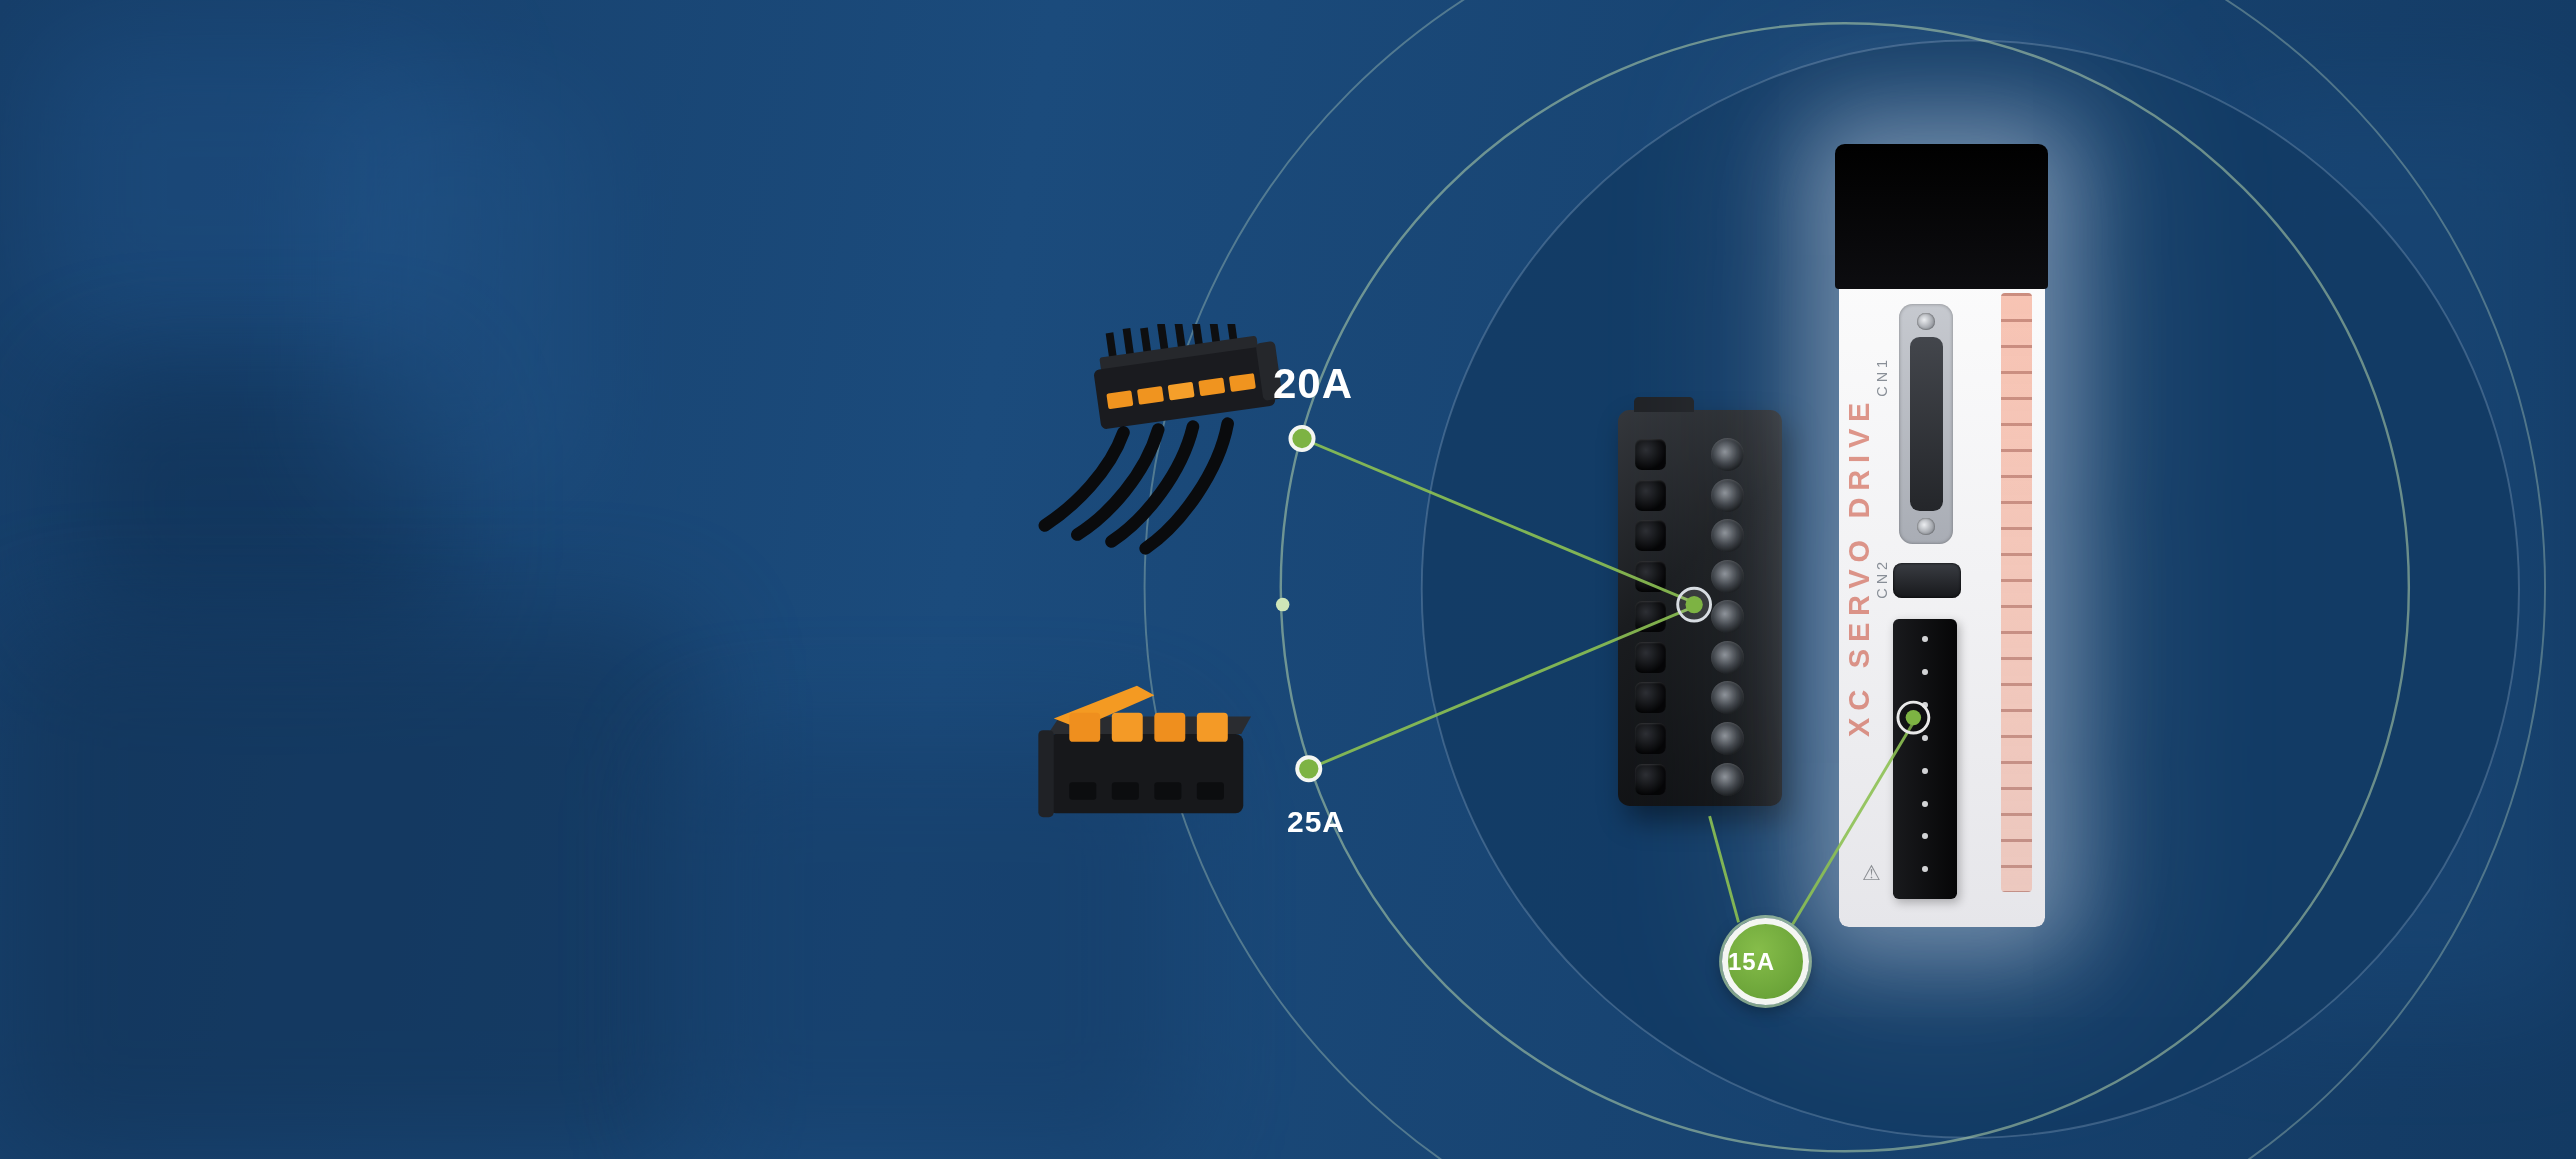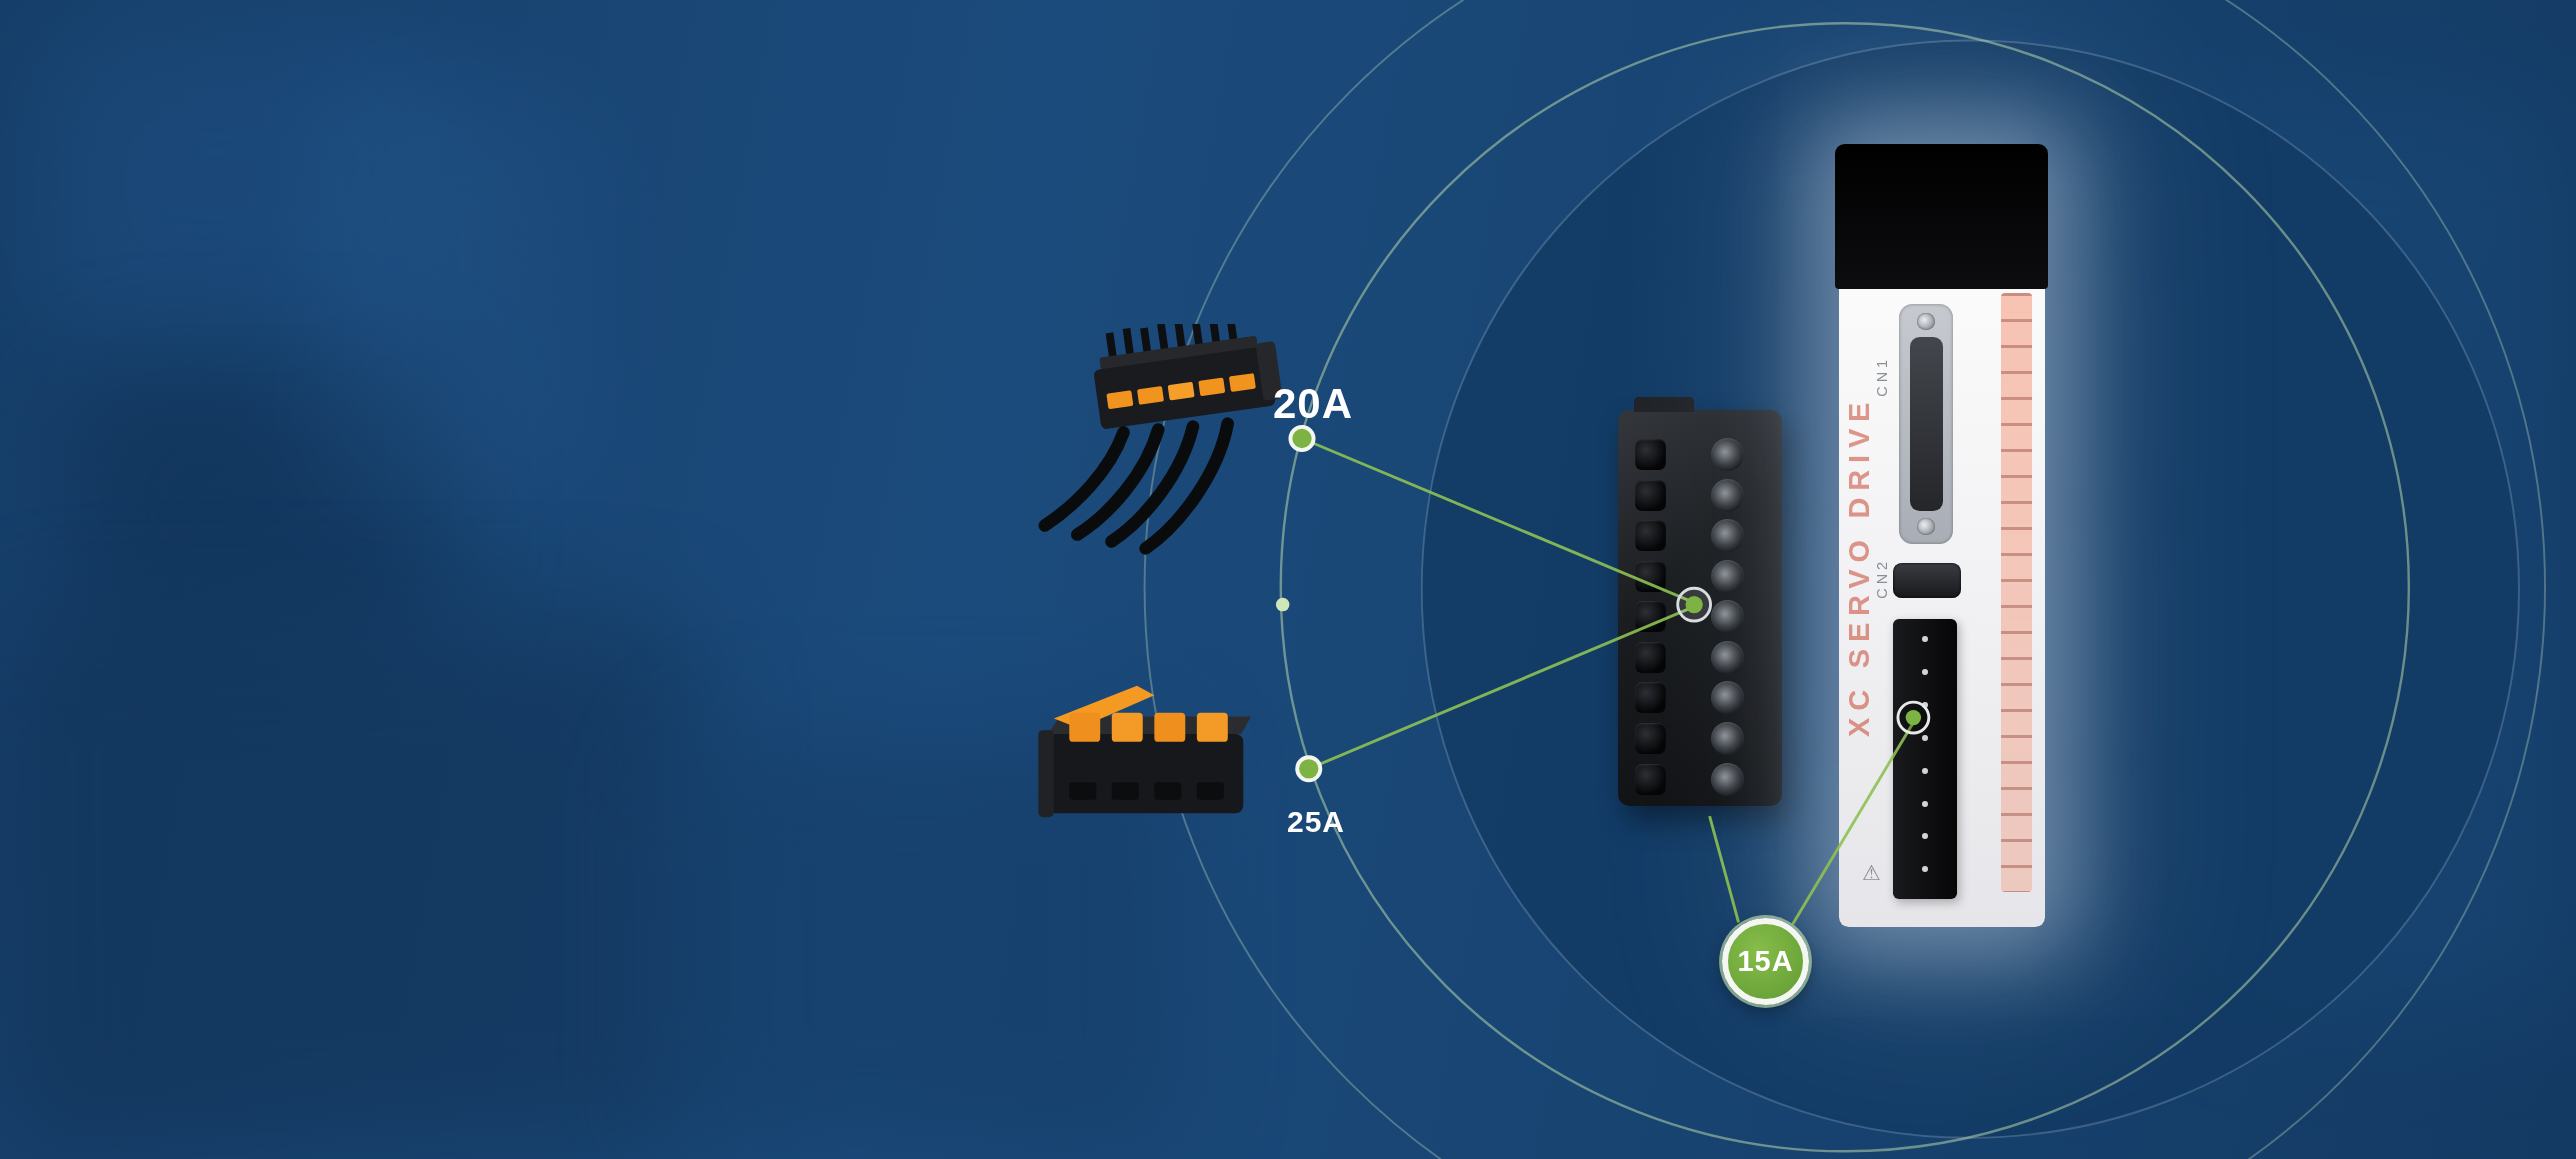--- a/index.html
+++ b/index.html
@@ -86,31 +86,31 @@
   .servo-strip {
     position:absolute; left:162px; top:145px; width:31px; height:599px; border-radius:3.9px;
     background-image:
       repeating-linear-gradient(to bottom, rgba(120,40,30,.35) 0 2.9px, rgba(0,0,0,0) 2.9px 26px),
       linear-gradient(180deg, rgba(244,150,120,.55), rgba(244,150,120,.38));
   }
   .warning-glyph { position:absolute; left:23px; top:713px; font-size:21px; color:#8a8d92; }
 
   
   .label { position:absolute; z-index:8; color:#fff; font-weight:bold; text-align:center; letter-spacing:1px; }
-  .label-20a { left:1243px; top:380px; width:140px; font-size:42px; }
+  .label-20a { left:1243px; top:360px; width:140px; font-size:42px; }
   .label-25a { left:1246px; top:805px; width:140px; font-size:30px; }
 
   
   .badge-15a {
     position:absolute; z-index:8; left:1722px; top:918px; width:87px; height:87px; border-radius:50%;
     background:radial-gradient(circle at 40% 35%, #86bd4a, #6aa338 75%);
     border:6.8px solid #f4f6f2;
     box-shadow: 0 0 0 2.9px rgba(190,225,170,.65), 0 5.8px 15.5px rgba(0,0,0,.35);
-    display:flex; align-items:center; justify-content:center;
-    color:#fff; font-weight:bold; font-size:29px; letter-spacing:1px;
+    display:flex; align-items:center; 
+    color:#fff; font-weight:bold; font-size:24px; letter-spacing:1px;
   }
 </style>
 </head>
 <body>
 
 <div class="stage">
 
   <div class="blur-shape bs1"></div>
   <div class="blur-shape bs2"></div>
   <div class="blur-shape bs3"></div>

